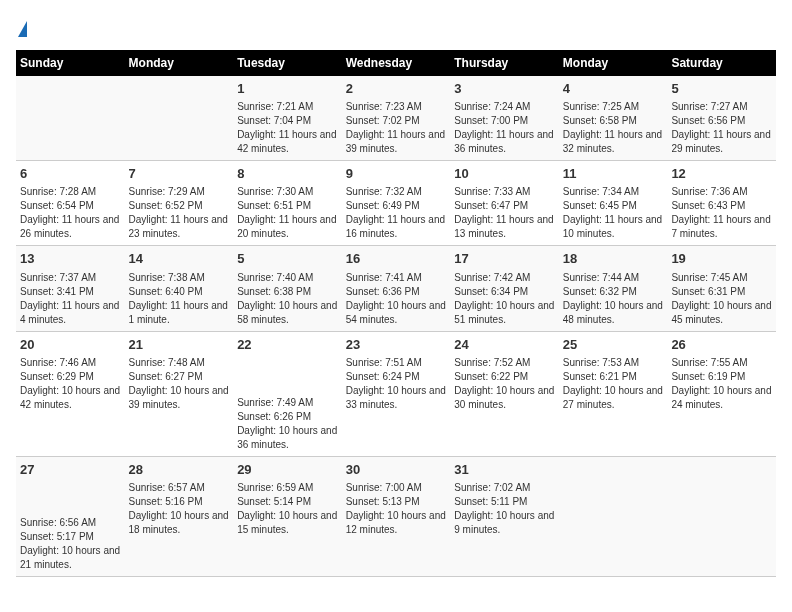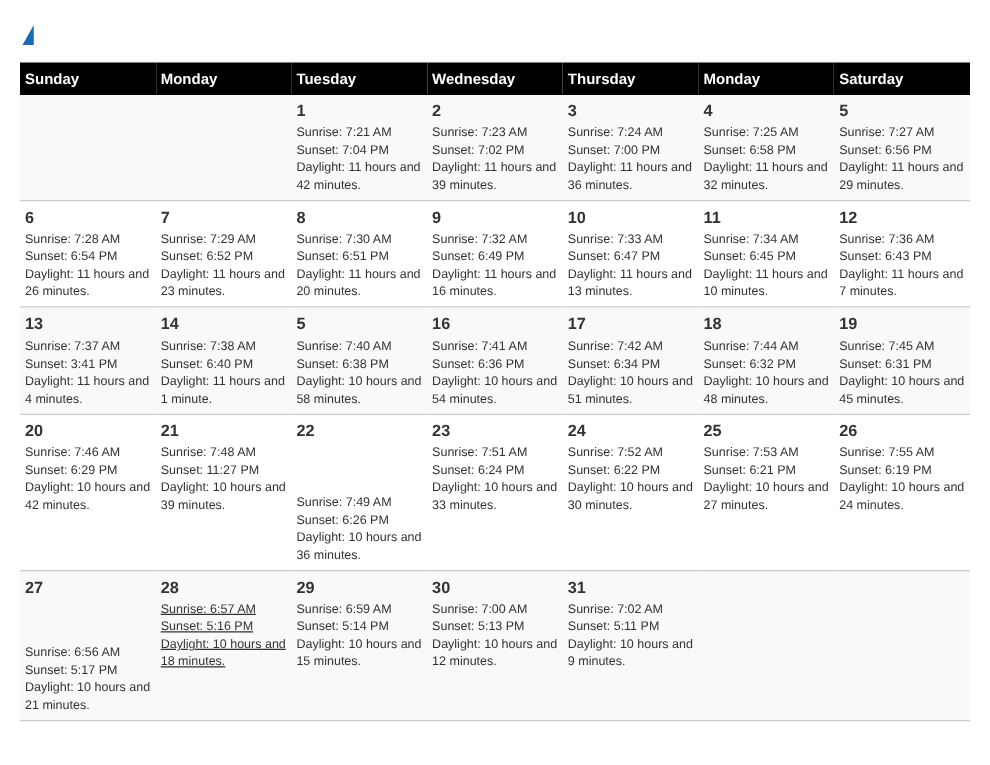--- a/index.html
+++ b/index.html
@@ -240,21 +240,21 @@
       <tr>
         <td>
           <span class="day-number">20</span>
           <div class="cell-info" style="white-space: pre-line;">Sunrise: 7:46 AM
 Sunset: 6:29 PM
 Daylight: 10 hours and 42 minutes.</div>
         </td>
         <td>
           <span class="day-number">21</span>
           <div class="cell-info" style="white-space: pre-line;">Sunrise: 7:48 AM
-Sunset: 11:27 PM
+Sunset: 6:27 PM
 Daylight: 10 hours and 39 minutes.</div>
         </td>
         <td>
           <span class="day-number">22</span>
           <div class="cell-info" style="white-space: pre-line; margin-top: 42px;">Sunrise: 7:49 AM
 Sunset: 6:26 PM
 Daylight: 10 hours and 36 minutes.</div>
         </td>
         <td>
           <span class="day-number">23</span>
@@ -283,21 +283,21 @@
       </tr>
       <tr>
         <td>
           <span class="day-number">27</span>
           <div class="cell-info" style="white-space: pre-line; margin-top: 37px;">Sunrise: 6:56 AM
 Sunset: 5:17 PM
 Daylight: 10 hours and 21 minutes.</div>
         </td>
         <td>
           <span class="day-number">28</span>
-          <div class="cell-info" style="white-space: pre-line; text-decoration: underline;">Sunrise: 6:57 AM
+          <div class="cell-info" style="white-space: pre-line;">Sunrise: 6:57 AM
 Sunset: 5:16 PM
 Daylight: 10 hours and 18 minutes.</div>
         </td>
         <td>
           <span class="day-number">29</span>
           <div class="cell-info" style="white-space: pre-line;">Sunrise: 6:59 AM
 Sunset: 5:14 PM
 Daylight: 10 hours and 15 minutes.</div>
         </td>
         <td>

